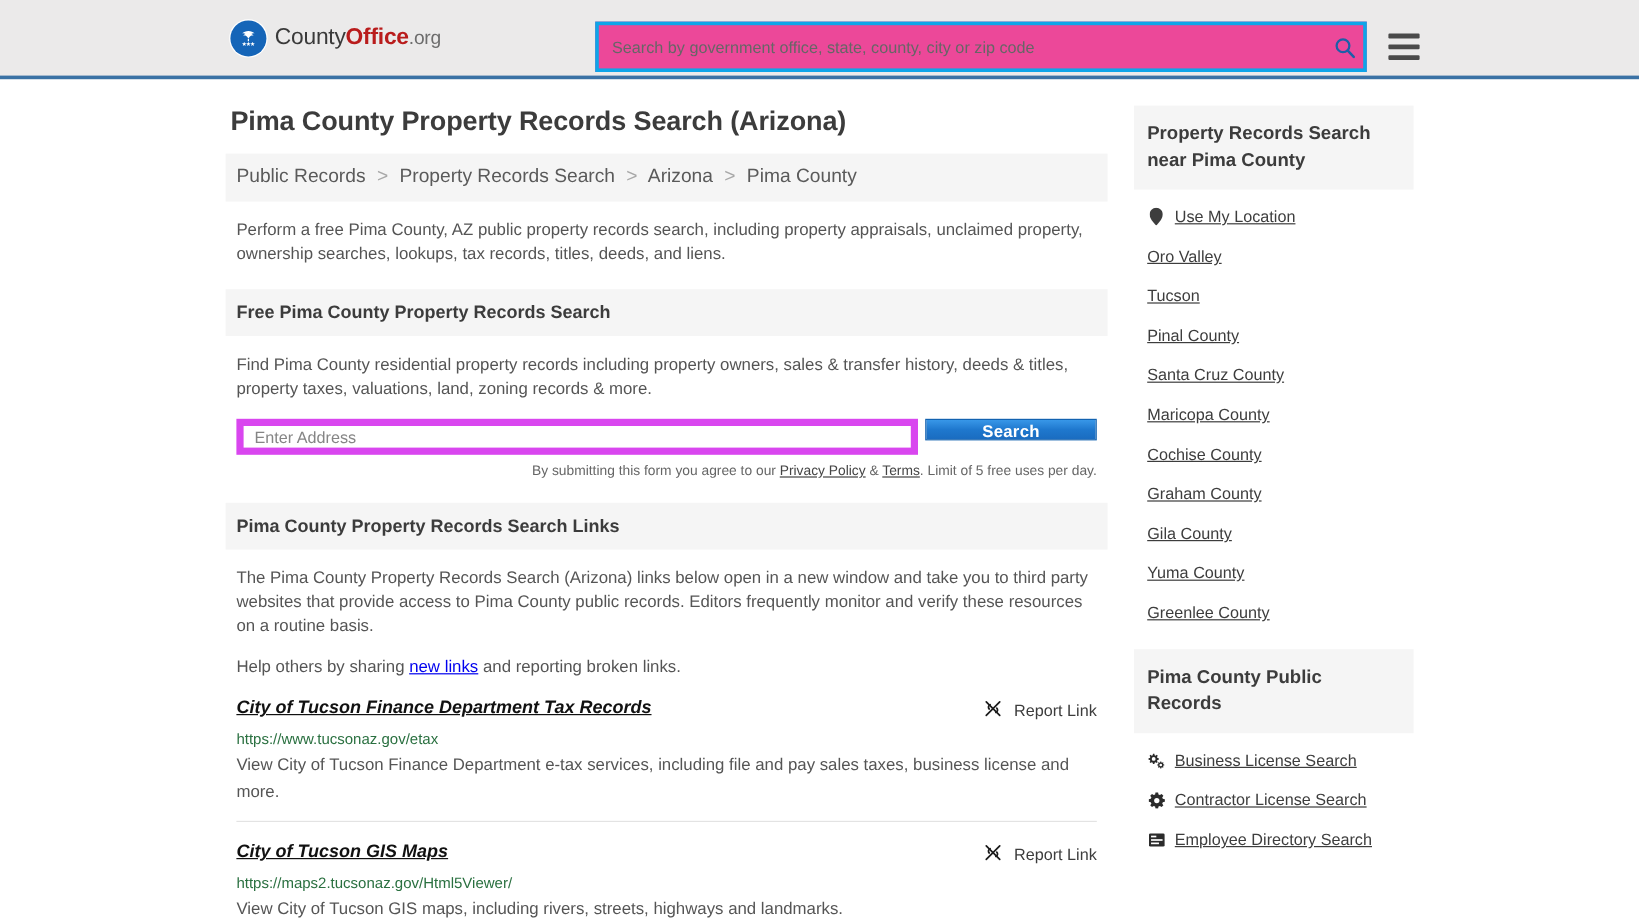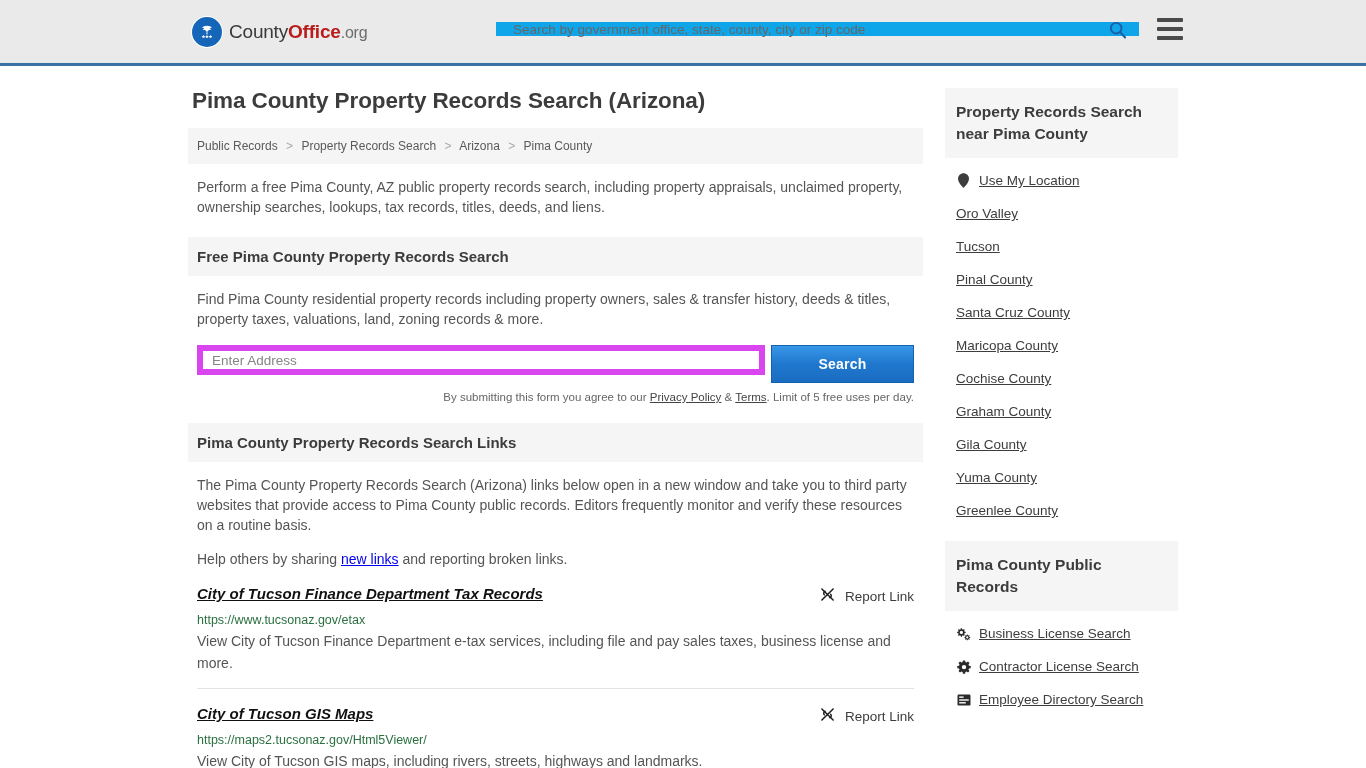--- a/index.html
+++ b/index.html
@@ -56,23 +56,23 @@
 
   .search-area {
     position: absolute;
     left: 496px;
     top: 18px;
     display: flex;
     align-items: center;
   }
   .search-box {
     width: 643px;
-    height: 14px;
-    background: #0ea5e9;
-    border: 6px solid #0ea5e9;
+    height: 42px;
+    background: #ec4899;
+    border: 3px solid #0ea5e9;
     display: flex;
     align-items: center;
     padding: 0 4px 0 9px;
     box-sizing: border-box;
   }
   .search-box input {
     border: none;
     outline: none;
     flex: 1;
     font-size: 13.5px;
@@ -125,21 +125,21 @@
     font-size: 22.5px;
     font-weight: bold;
     color: #3c3c3c;
     margin: 0 0 14px 4px;
     letter-spacing: -0.1px;
   }
 
   .breadcrumb {
     background: #f5f5f5;
     padding: 11px 9px;
-    font-size: 12px;
+    font-size: 16px;
     color: #5a5a5a;
     margin-bottom: 13px;
   }
   .breadcrumb a {
     color: #5a5a5a;
     text-decoration: none;
   }
   .breadcrumb .sep { color: #a8a8a8; margin: 0 5px; }
 
   .intro-text {
@@ -175,21 +175,21 @@
     font-size: 13.5px;
     font-family: "Liberation Sans", sans-serif;
     outline: none;
     box-sizing: border-box;
     color: #333;
     background: #fff;
   }
   .addr-input::placeholder { color: #858585; }
   .btn-search {
     width: 143px;
-    height: 38px;
+    height: 18px;
     margin-left: 6px;
     border: 1px solid #1262b0;
     background: linear-gradient(to bottom, #3897e8 0%, #1f78ce 50%, #1a6cc0 100%);
     color: #ffffff;
     font-size: 14px;
     font-weight: bold;
     font-family: "Liberation Sans", sans-serif;
     cursor: pointer;
     letter-spacing: 0.2px;
   }

